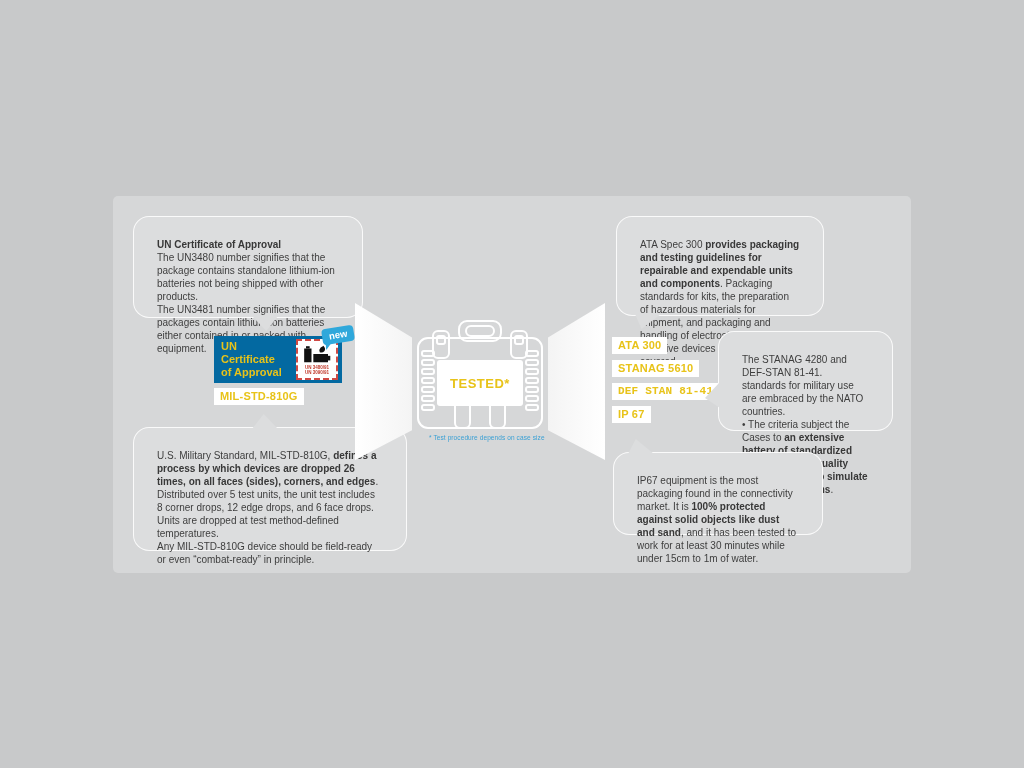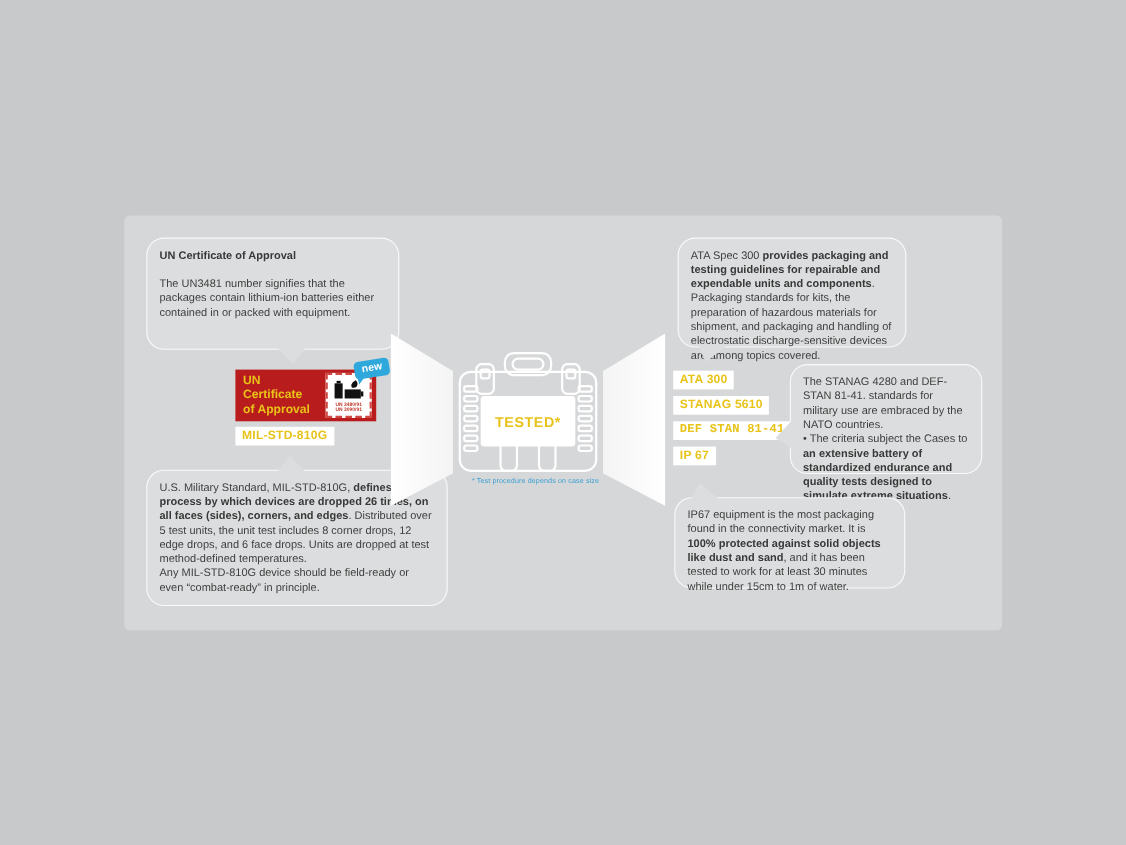--- a/index.html
+++ b/index.html
@@ -17,36 +17,36 @@
   .bubble{
     position:absolute;
     background:#dcddde;
     border:1.5px solid rgba(255,255,255,.85);
     border-radius:16px;
     color:#3e3e3e;
     font-size:10px;line-height:1.3;
     padding:9px 11px;
     box-sizing:border-box;
   }
-  .bubble p{margin:0;}
+  .bubble p{margin:12px;}
   .bubble b{color:#383838;}
   .tail{position:absolute;background:#dcddde;}
   .tail-down{width:26px;height:15px;bottom:-14px;clip-path:polygon(0 0,100% 0,55% 100%);}
   .tail-up{width:26px;height:15px;top:-14px;clip-path:polygon(0 100%,100% 100%,45% 0);}
   .tail-left{width:15px;height:26px;left:-14px;clip-path:polygon(100% 0,100% 100%,0 62%);}
   
   .tag{
     position:absolute;display:inline-block;
     background:#ffffff;color:#e8c319;
     font-weight:bold;font-size:11px;letter-spacing:.2px;
     padding:2px 6px 3px;white-space:nowrap;
   }
   
   .cert-card{
-    position:absolute;background:#b91c1c;
+    position:absolute;background:#0369a1;
     width:128px;height:47px;display:flex;align-items:center;
     padding:2px 4px;box-sizing:border-box;gap:4px;
   }
   .cert-text{color:#e8c319;font-weight:bold;font-size:11px;line-height:1.2;flex:1;padding-left:3px;}
   .battery-mark{
     width:42px;height:41px;background:#fff;
     border:2px dashed #cf4a45;box-sizing:border-box;
     display:flex;flex-direction:column;align-items:center;justify-content:flex-start;
     padding-top:2px;
   }
@@ -81,21 +81,21 @@
     color:#3aa0d4;font-size:6.5px;letter-spacing:.1px;
   }
 </style>
 </head>
 <body>
 
 <div class="panel">
 
   <div class="bubble" style="left:20px;top:20px;width:230px;height:102px;">
     <p><b>UN Certificate of Approval</b><br>
-      <br>
+      <span>The UN3480 number signifies that the package contains standalone lithium-ion batteries not being shipped with other products.</span><br>
       <span>The UN3481 number signifies that the packages contain lithium-ion batteries either contained in or packed with equipment.</span></p>
     <div class="tail tail-down" style="left:118px;"></div>
   </div>
 
   <div class="bubble" style="left:20px;top:231px;width:274px;height:124px;">
     <p><span>U.S. Military Standard, MIL-STD-810G, </span><b>defines a process by which devices are dropped 26 times, on all faces (sides), corners, and edges</b><span>. Distributed over 5 test units, the unit test includes 8 corner drops, 12 edge drops, and 6 face drops. Units are dropped at test method-defined temperatures.</span><br>
       <span>Any MIL-STD-810G device should be field-ready or even “combat-ready” in principle.</span></p>
     <div class="tail tail-up" style="left:118px;"></div>
   </div>
 

